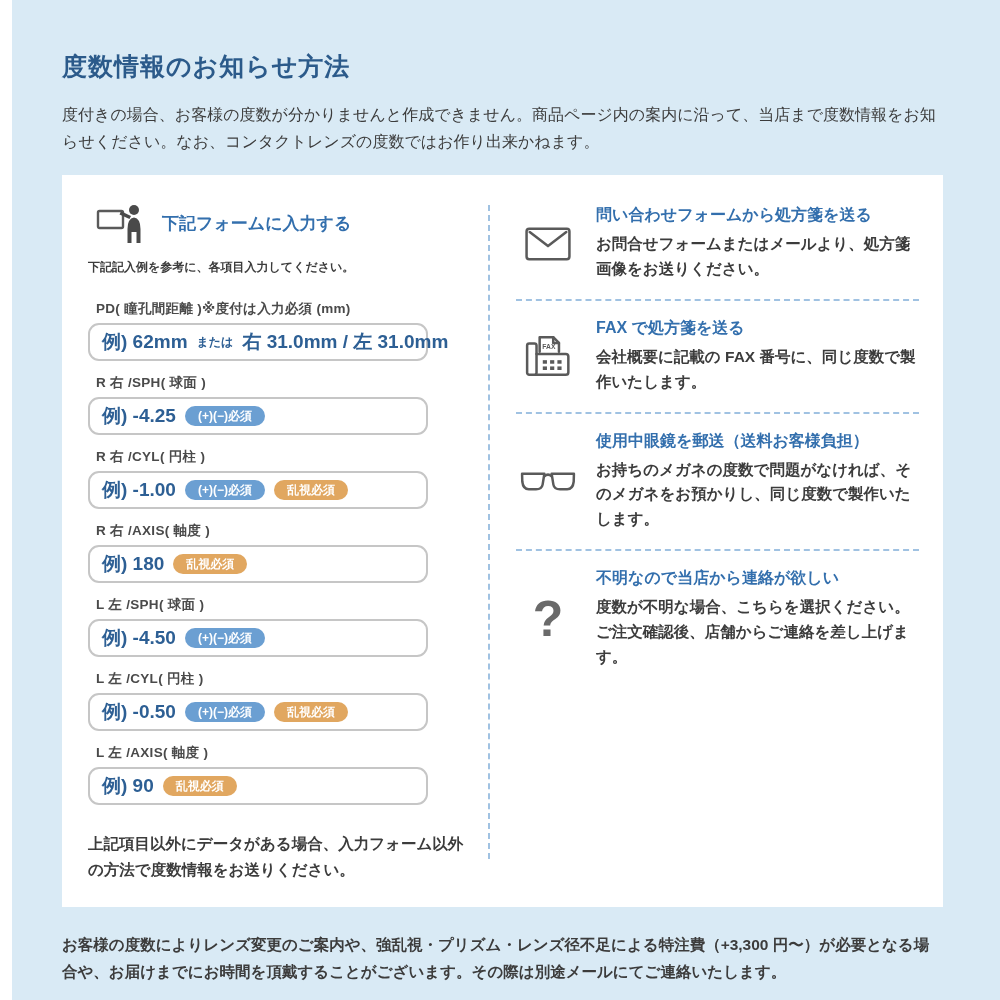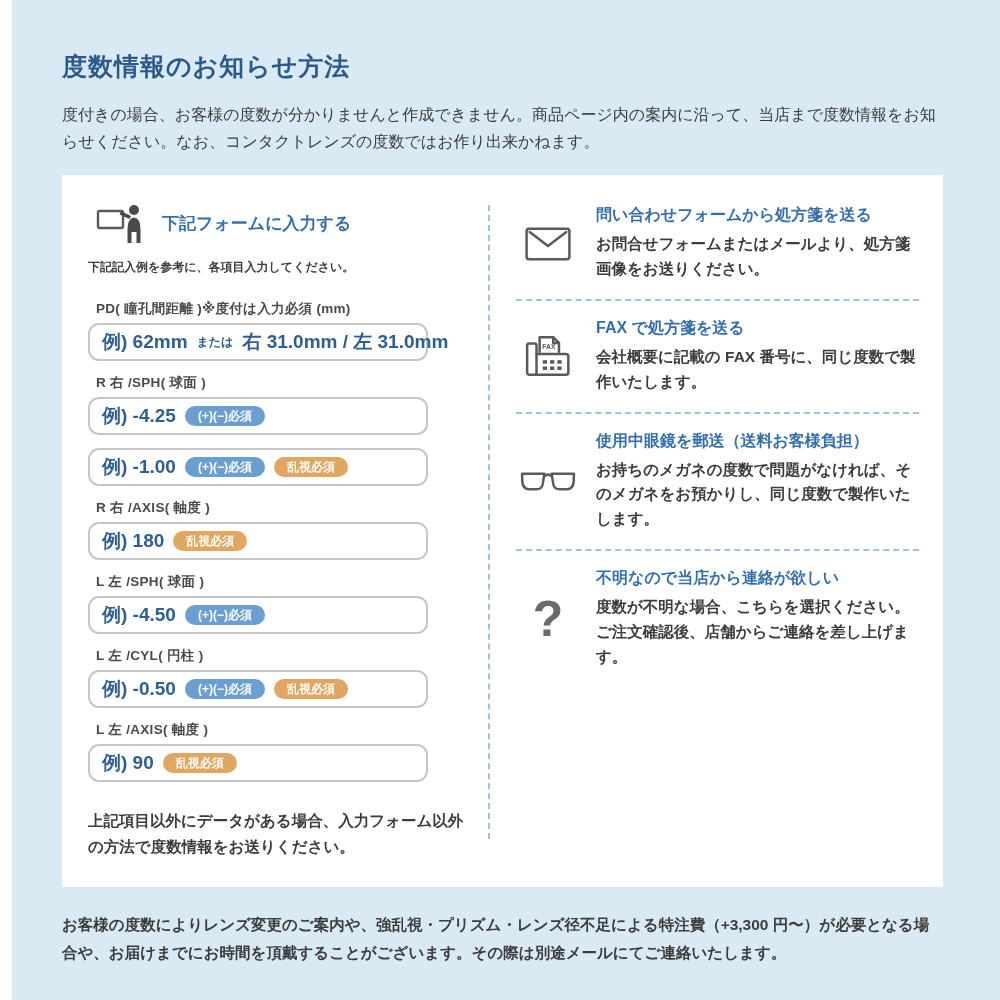--- a/index.html
+++ b/index.html
@@ -102,20 +102,21 @@
 
         <div class="field">
           <div class="field-label">R 右 /SPH( 球面 )</div>
           <div class="field-box">
             <span class="example">例) -4.25</span>
             <span class="badge badge-blue">(+)(−)必須</span>
           </div>
         </div>
 
         <div class="field">
+          <div class="field-label">R 右 /CYL( 円柱 )</div>
           <div class="field-box">
             <span class="example">例) -1.00</span>
             <span class="badge badge-blue">(+)(−)必須</span>
             <span class="badge badge-orange">乱視必須</span>
           </div>
         </div>
 
         <div class="field">
           <div class="field-label">R 右 /AXIS( 軸度 )</div>
           <div class="field-box">

